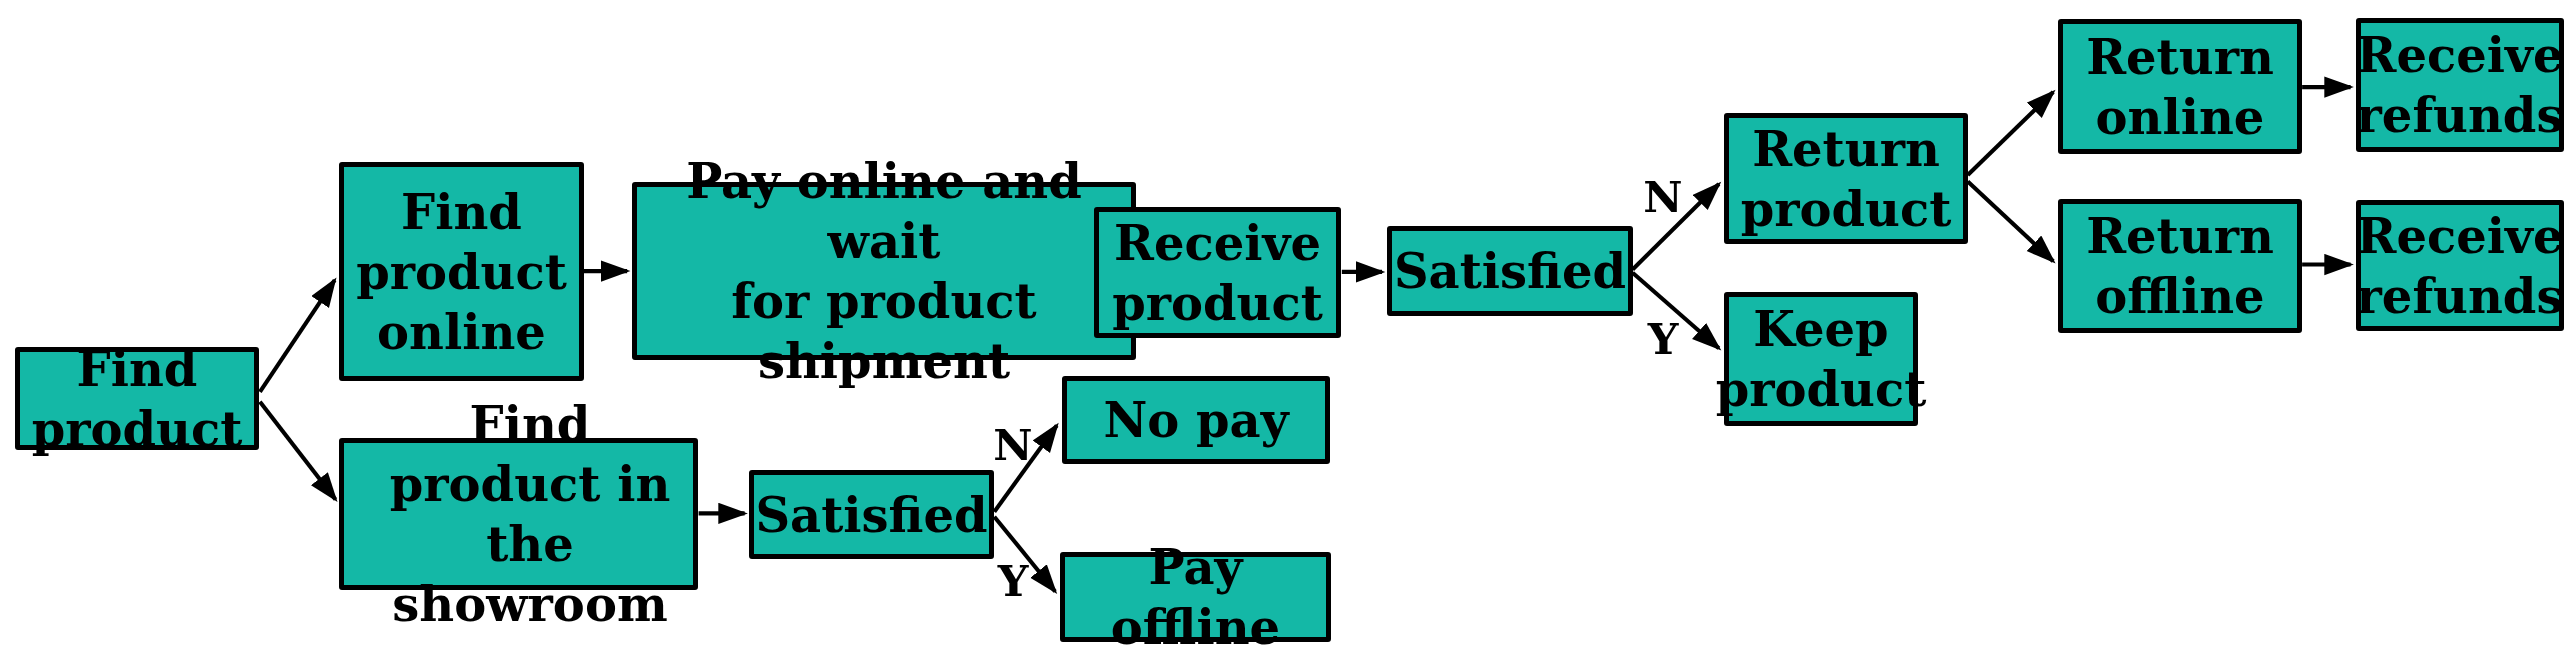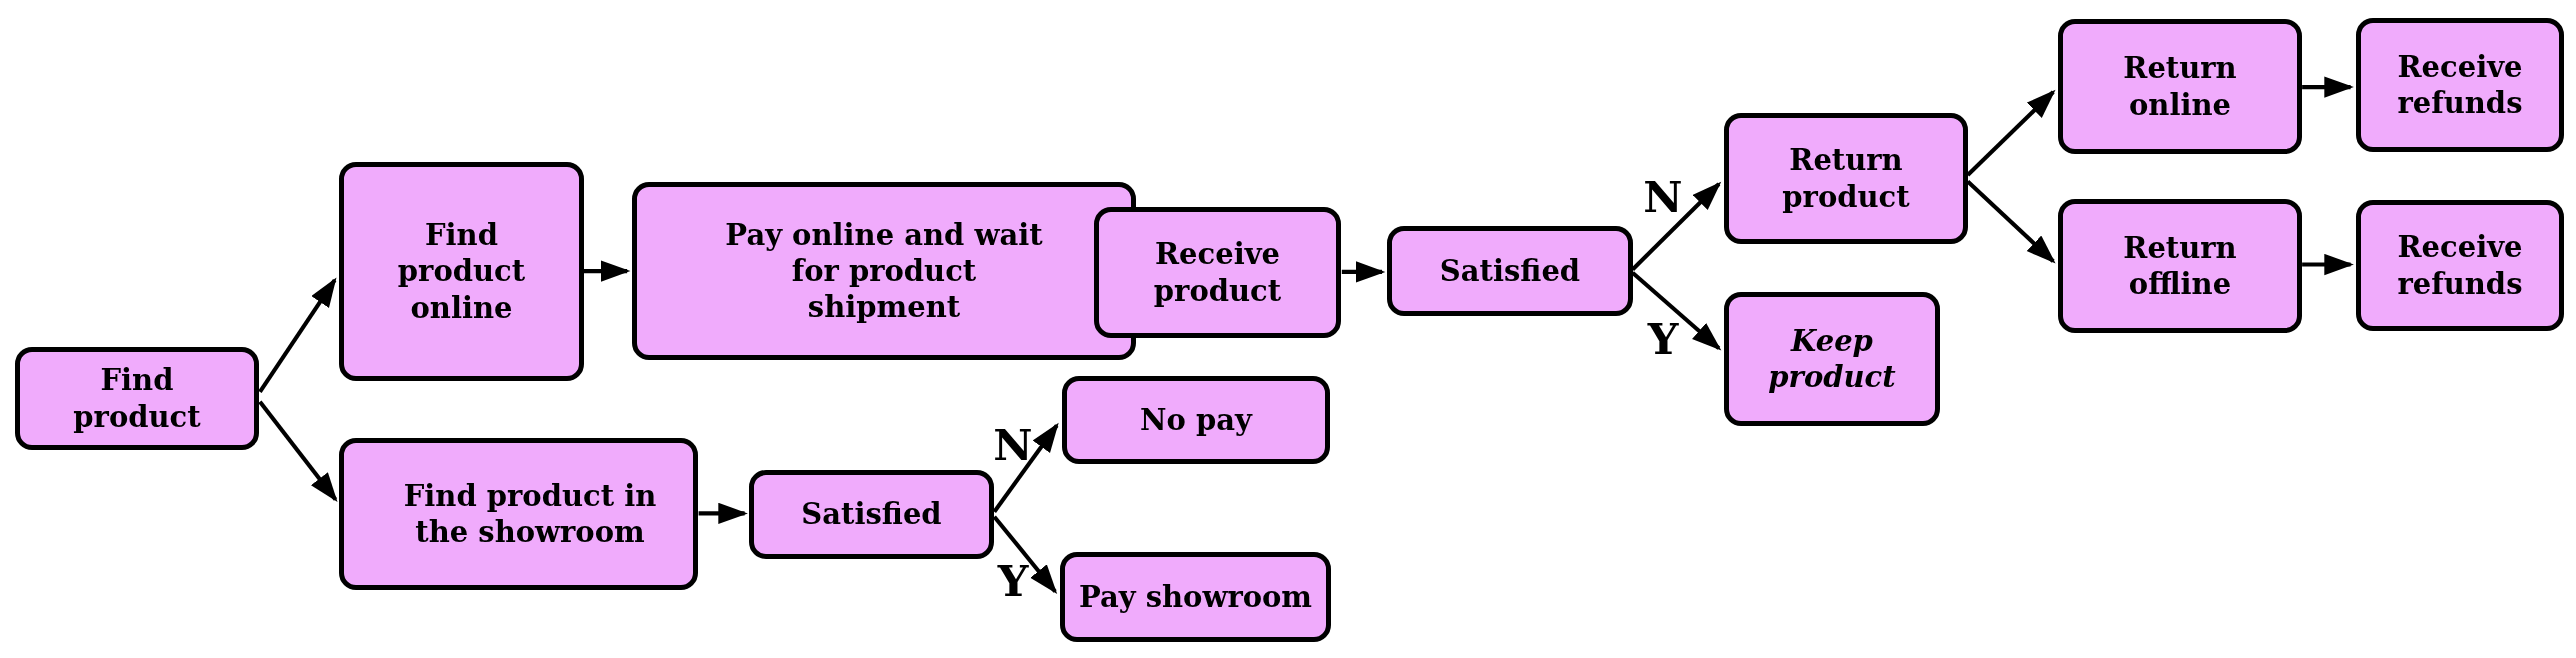--- a/index.html
+++ b/index.html
@@ -22,29 +22,29 @@
     width: 2576px;
     height: 658px;
   }
   #edges line {
     stroke: #000000;
     stroke-width: 5;
   }
   .node {
     position: absolute;
     box-sizing: border-box;
-    background: #f0abfc;
+    background: #14b8a6;
     border: 5.8px solid #000000;
-    border-radius: 17px;
+    border-radius: 3px;
     display: flex;
     align-items: center;
     justify-content: center;
     text-align: center;
     font-weight: bold;
-    font-size: 29px;
+    font-size: 48px;
     line-height: 1.25;
     color: #000000;
     white-space: pre-line;
   }
   .edge-label {
     position: absolute;
     transform: translate(-50%, -50%);
     font-weight: bold;
     font-size: 43px;
     color: #000000;
@@ -86,29 +86,29 @@
 product
 online</div>
     <div class="node" style="left: 632px; top: 182px; width: 504px; height: 178px;">Pay online and wait
 for product
 shipment</div>
     <div class="node" style="left: 1094px; top: 207px; width: 247px; height: 131px;">Receive
 product</div>
     <div class="node" style="left: 1387px; top: 226px; width: 246px; height: 90px;">Satisfied</div>
     <div class="node" style="left: 1724px; top: 113px; width: 244px; height: 131px;">Return
 product</div>
-    <div class="node" style="left: 1724px; top: 292px; width: 216px; height: 134px; font-style: italic;">Keep
+    <div class="node" style="left: 1724px; top: 292px; width: 194px; height: 134px;">Keep
 product</div>
     <div class="node" style="left: 2058px; top: 19px; width: 244px; height: 135px;">Return
 online</div>
     <div class="node" style="left: 2356px; top: 18px; width: 208px; height: 134px;">Receive
 refunds</div>
     <div class="node" style="left: 2058px; top: 199px; width: 244px; height: 134px;">Return
 offline</div>
     <div class="node" style="left: 2356px; top: 200px; width: 208px; height: 131px;">Receive
 refunds</div>
     <div class="node" style="left: 339px; top: 438px; width: 359px; height: 152px; padding-left: 23px;">Find product in
 the showroom</div>
     <div class="node" style="left: 749px; top: 470px; width: 245px; height: 89px;">Satisfied</div>
     <div class="node" style="left: 1062px; top: 376px; width: 268px; height: 88px;">No pay</div>
-    <div class="node" style="left: 1060px; top: 552px; width: 271px; height: 90px;">Pay showroom</div>
+    <div class="node" style="left: 1060px; top: 552px; width: 271px; height: 90px;">Pay offline</div>
   </div>
 
 
 </body></html>

